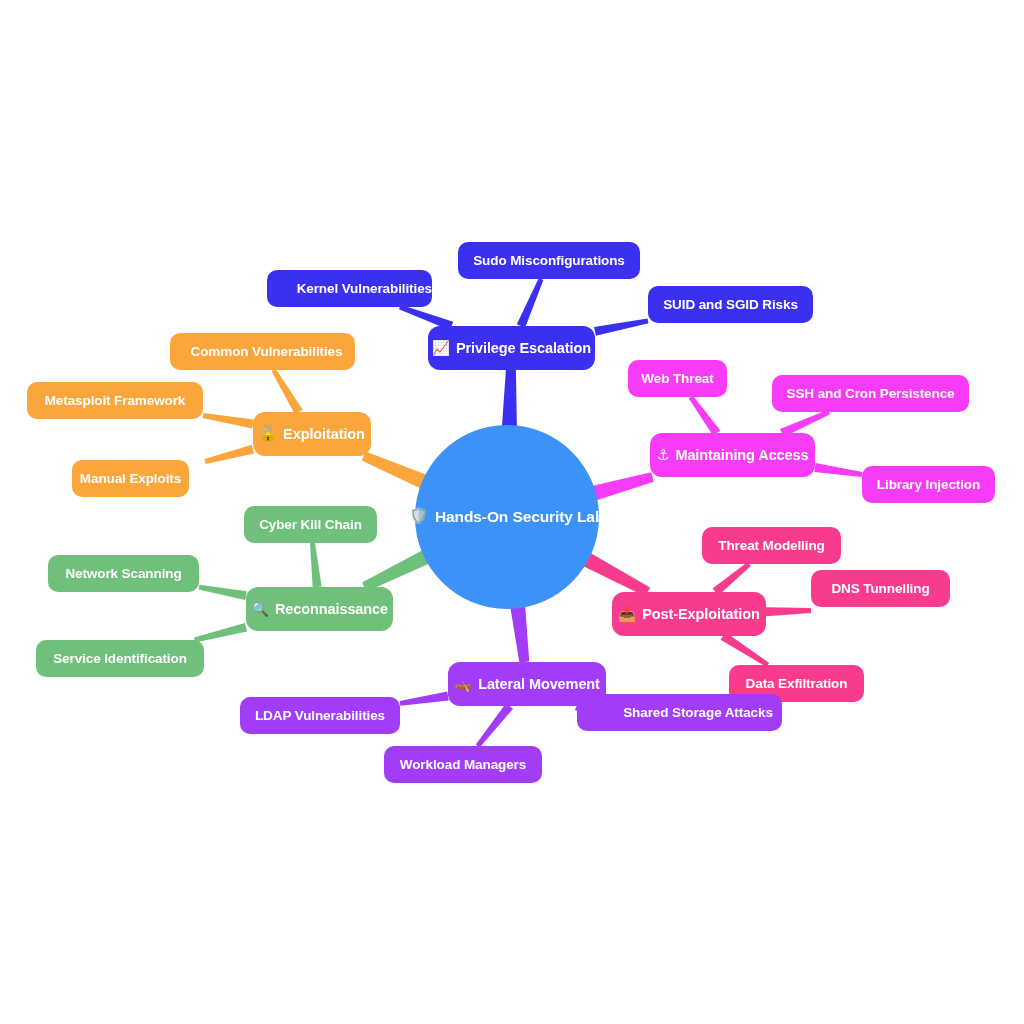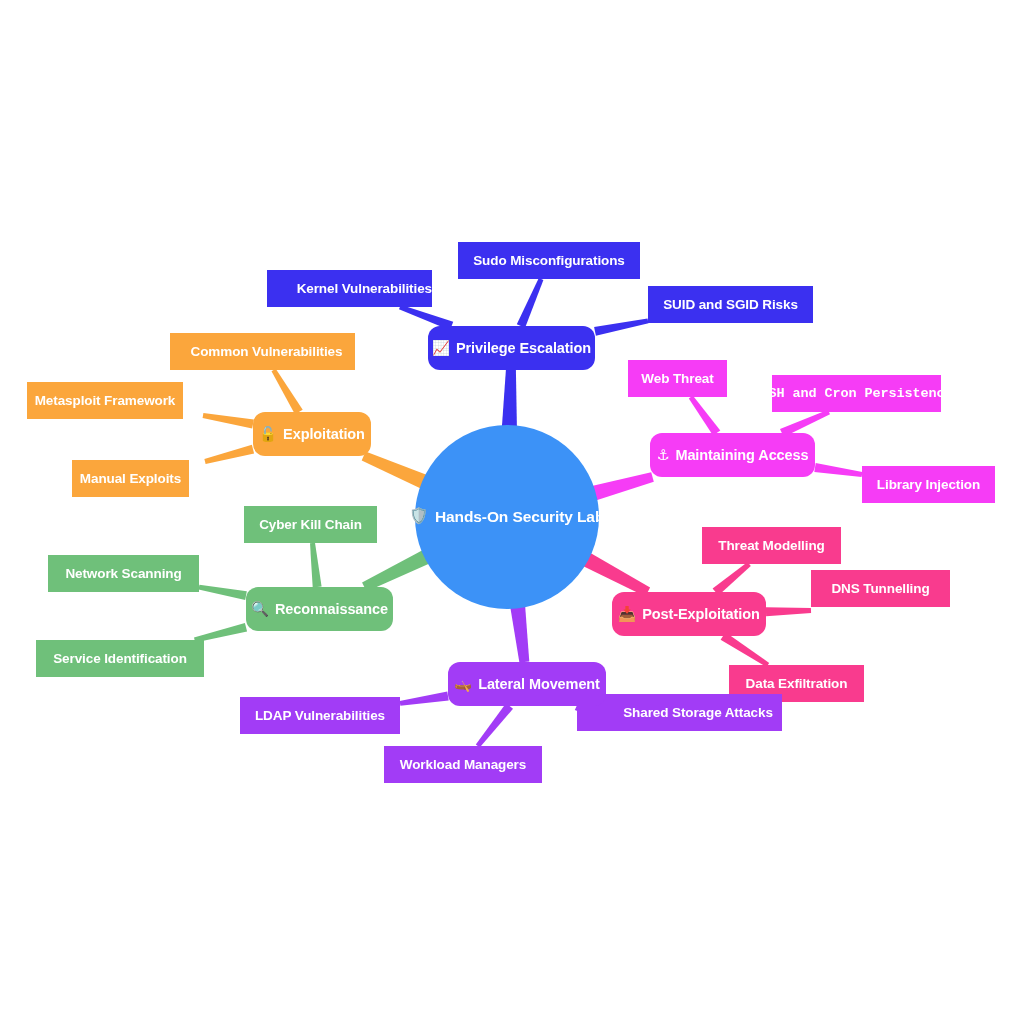--- a/index.html
+++ b/index.html
@@ -45,21 +45,21 @@
   }
   .root-node {
     border-radius: 50%;
     font-size: 15.5px;
   }
   .branch-node {
     border-radius: 12px;
     font-size: 14.5px;
   }
   .leaf-node {
-    border-radius: 0px;
+    border-radius: 10px;
     font-size: 13.5px;
   }
   .node-label {
     display: inline-block;
   }
 </style>
 </head>
 <body>
 
 <div id="canvas">
@@ -95,21 +95,21 @@
       </div>
       <div class="node leaf-node" style="left: 458px; top: 242px; width: 182px; height: 37px; background: rgb(59, 48, 240);">
         <span class="node-label">Sudo Misconfigurations</span>
       </div>
       <div class="node leaf-node" style="left: 648px; top: 286px; width: 165px; height: 37px; background: rgb(59, 48, 240);">
         <span class="node-label">SUID and SGID Risks</span>
       </div>
       <div class="node leaf-node" style="left: 628px; top: 360px; width: 99px; height: 37px; background: rgb(246, 60, 246);">
         <span class="node-label">Web Threat</span>
       </div>
-      <div class="node leaf-node" style="left: 772px; top: 375px; width: 169px; height: 37px; background: rgb(246, 60, 246); font-family: Liberation Mono, monospace;">
+      <div class="node leaf-node" style="left: 772px; top: 375px; width: 197px; height: 37px; background: rgb(246, 60, 246);">
         <span class="node-label">SSH and Cron Persistence</span>
       </div>
       <div class="node leaf-node" style="left: 862px; top: 466px; width: 133px; height: 37px; background: rgb(246, 60, 246);">
         <span class="node-label">Library Injection</span>
       </div>
       <div class="node leaf-node" style="left: 702px; top: 527px; width: 139px; height: 37px; background: rgb(249, 59, 142);">
         <span class="node-label">Threat Modelling</span>
       </div>
       <div class="node leaf-node" style="left: 811px; top: 570px; width: 139px; height: 37px; background: rgb(249, 59, 142); text-align: right;">
         <span class="node-label">DNS Tunnelling</span>
@@ -131,21 +131,21 @@
       </div>
       <div class="node leaf-node" style="left: 48px; top: 555px; width: 151px; height: 37px; background: rgb(111, 192, 122);">
         <span class="node-label">Network Scanning</span>
       </div>
       <div class="node leaf-node" style="left: 36px; top: 640px; width: 168px; height: 37px; background: rgb(111, 192, 122);">
         <span class="node-label">Service Identification</span>
       </div>
       <div class="node leaf-node" style="left: 170px; top: 333px; width: 185px; height: 37px; background: rgb(251, 166, 60); padding-left: 8px;">
         <span class="node-label">Common Vulnerabilities</span>
       </div>
-      <div class="node leaf-node" style="left: 27px; top: 382px; width: 156px; height: 37px; background: rgb(251, 166, 60);">
+      <div class="node leaf-node" style="left: 27px; top: 382px; width: 176px; height: 37px; background: rgb(251, 166, 60);">
         <span class="node-label">Metasploit Framework</span>
       </div>
       <div class="node leaf-node" style="left: 72px; top: 460px; width: 117px; height: 37px; background: rgb(251, 166, 60);">
         <span class="node-label">Manual Exploits</span>
       </div>
       <div class="node branch-node" style="left: 428px; top: 326px; width: 167px; height: 44px; background: rgb(59, 48, 240);">
         <span class="emoji">📈</span>
         <span class="node-label">Privilege Escalation</span>
       </div>
       <div class="node branch-node" style="left: 650px; top: 433px; width: 165px; height: 44px; background: rgb(246, 60, 246);">

